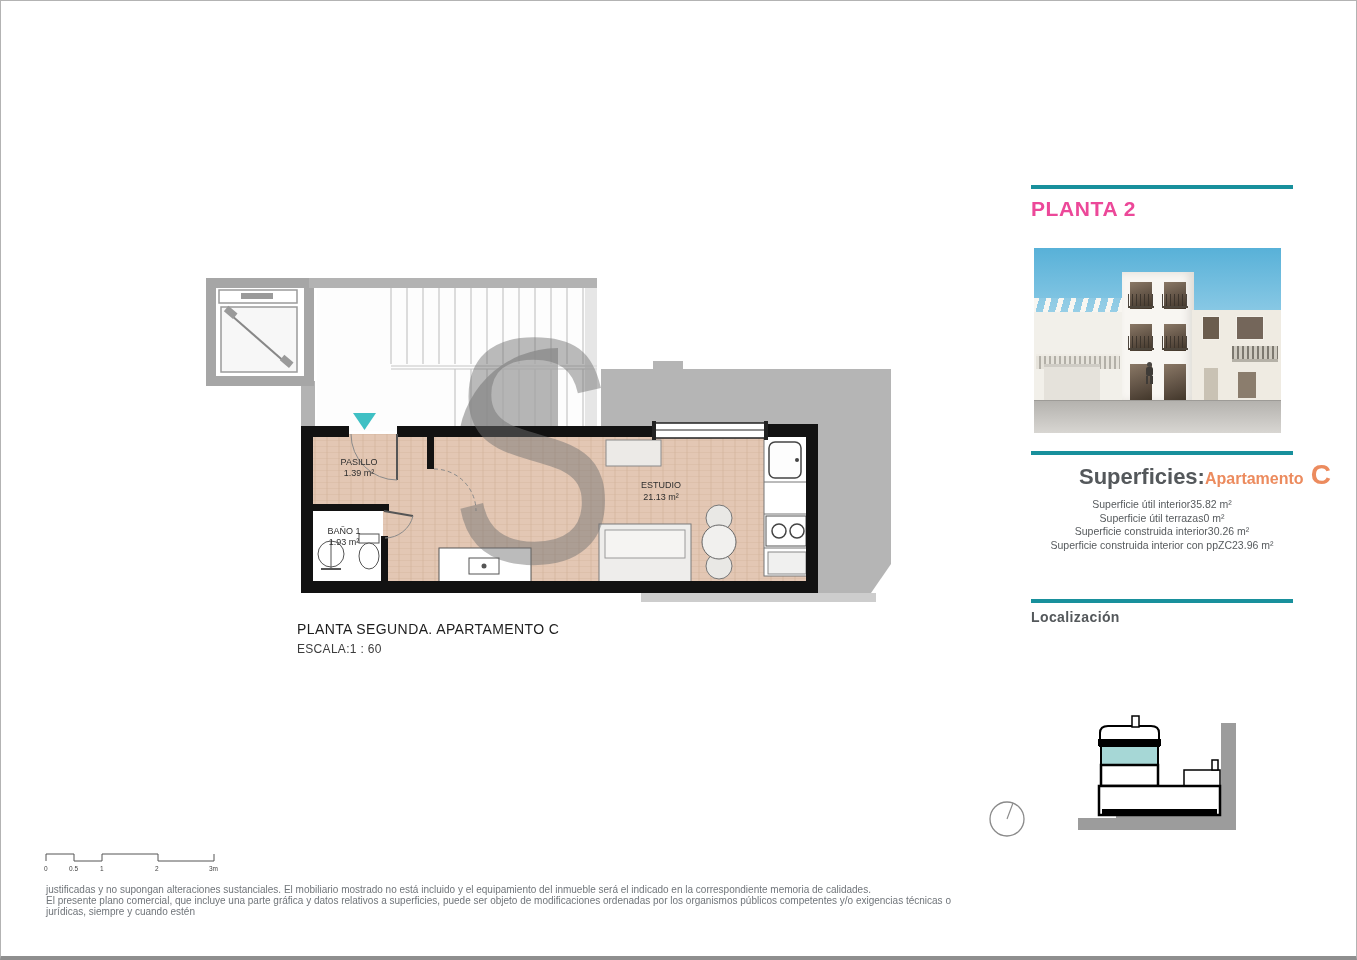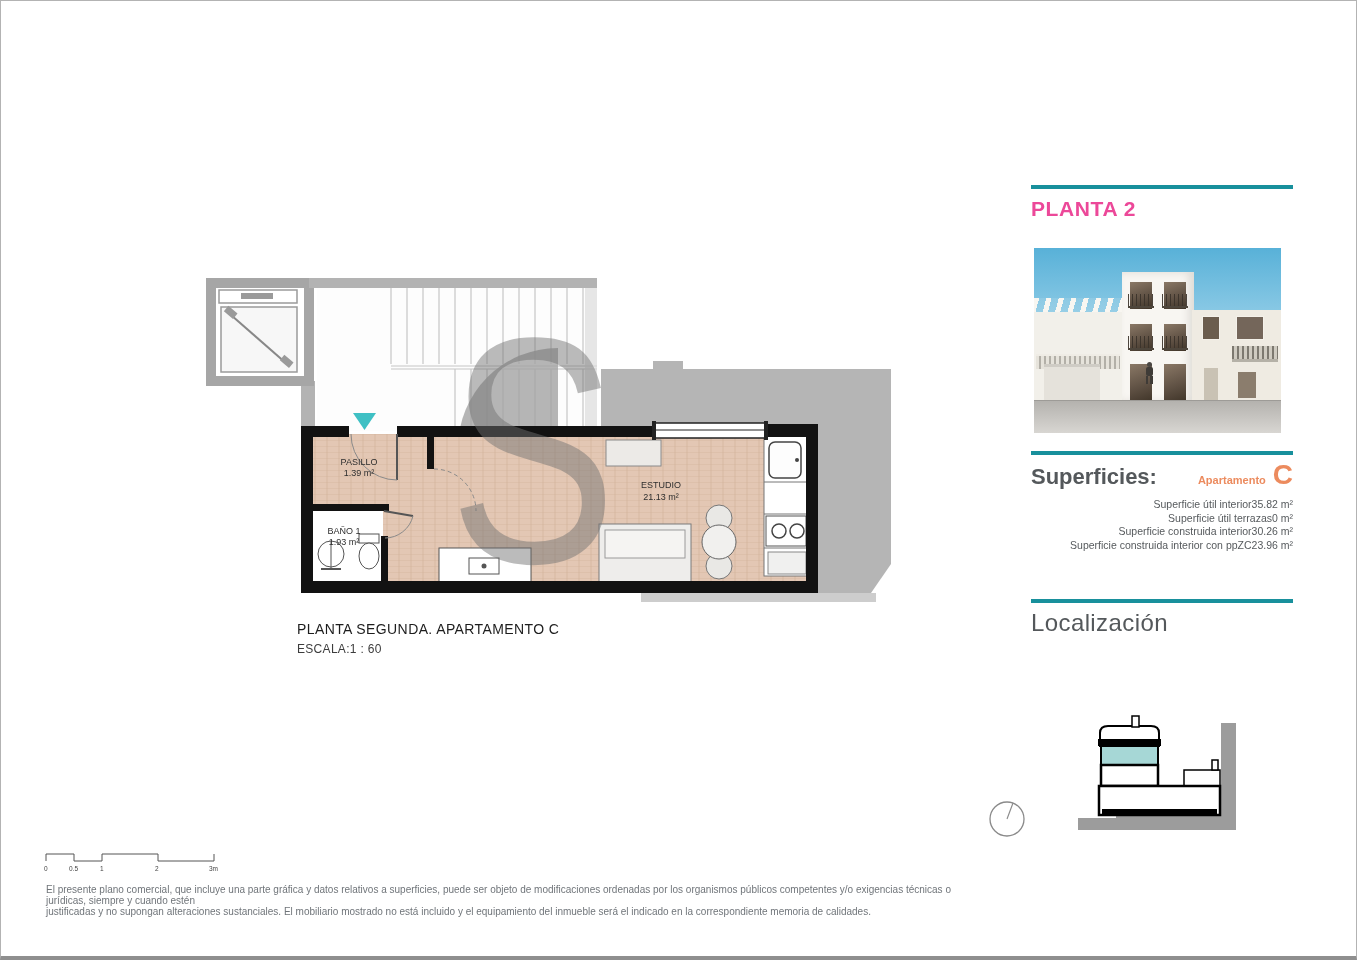--- a/index.html
+++ b/index.html
@@ -22,28 +22,28 @@
 
   
   .caption { position:absolute; left:296px; top:620px; color:#1d1d1d; }
   .caption-title { font-size:14px; letter-spacing:0.4px; }
   .caption-scale { font-size:12px; color:#3c3c3c; margin-top:5px; letter-spacing:0.3px; }
 
   
   .rule { position:absolute; left:1030px; width:262px; height:4px; background:#18909c; }
   .rule-1 { top:184px; } .rule-2 { top:450px; } .rule-3 { top:598px; }
   .floor-title { position:absolute; left:1030px; top:196px; font-size:21px; font-weight:bold; color:#ec4899; letter-spacing:0.6px; }
-  .loc-title   { position:absolute; left:1030px; top:608px; font-size:24px; font-weight:normal; color:#54585b; letter-spacing:0.4px; }
+  .loc-title   { position:absolute; left:1030px; top:608px; font-size:14px; font-weight:bold; color:#54585b; letter-spacing:0.4px; }
 
   .sup-head { position:absolute; left:1030px; top:458px; width:262px; display:flex; justify-content:space-between; align-items:baseline; }
-  .sup-title { font-size:22px; font-weight:bold; color:#54585b; }
-  .apt-word { font-size:11px; font-weight:bold; color:#ec8b5e; }
+  .sup-title { font-size:22px; font-weight:bold; color:#54585b;margin-left:48px; }
+  .apt-word { font-size:16px; font-weight:bold; color:#ec8b5e; }
   .apt-letter { font-size:28px; font-weight:bold; color:#ec8b5e; margin-left:7px; }
   .sup-rows { position:absolute; left:1030px; top:497px; width:262px; }
-  .sup-row { display:flex; justify-content:flex-end; font-size:10.5px; color:#565a5d; line-height:13.5px; }
+  .sup-row { display:flex; justify-content:center; font-size:10.5px; color:#565a5d; line-height:13.5px; }
 
   
   .photo { position:absolute; left:1033px; top:247px; width:247px; height:185px; overflow:hidden;
            background:linear-gradient(180deg,#58b1d8 0%, #8ecbe6 38%, #cfe8f3 60%, #e9f3f8 66%); }
   .photo * { position:absolute; }
   .ph-street { left:0; right:0; bottom:0; height:32px; background:linear-gradient(180deg,#b4b2ae,#d8d6d2); border-top:1px solid #9d9b97; }
   .ph-left { left:0; top:64px; width:90px; height:90px; background:#f2f0ea; }
   .ph-pergola { left:0; top:50px; width:88px; height:27px;
       background:repeating-linear-gradient(105deg,#f8f6f1 0 5px, rgba(248,246,241,0.12) 5px 12px); }
   .ph-balustrade { left:2px; top:42px; width:84px; height:13px; border-top:2px solid #efece5;
@@ -320,17 +320,17 @@
     <g font-family="Liberation Sans, sans-serif" font-size="6.5" fill="#444">
       <text x="1" y="25">0</text>
       <text x="26" y="25">0.5</text>
       <text x="57" y="25">1</text>
       <text x="112" y="25">2</text>
       <text x="166" y="25">3m</text>
     </g>
   </svg>
 
   <div class="disclaimer">
+    <div>justificadas y no supongan alteraciones sustanciales. El mobiliario mostrado no está incluido y el equipamiento del inmueble será el indicado en la correspondiente memoria de calidades.</div>
     <div>El presente plano comercial, que incluye una parte gráfica y datos relativos a superficies, puede ser objeto de modificaciones ordenadas por los organismos públicos competentes y/o exigencias técnicas o jurídicas, siempre y cuando estén</div>
-    <div>justificadas y no supongan alteraciones sustanciales. El mobiliario mostrado no está incluido y el equipamiento del inmueble será el indicado en la correspondiente memoria de calidades.</div>
   </div>
 
 </div>
 
 </body></html>

